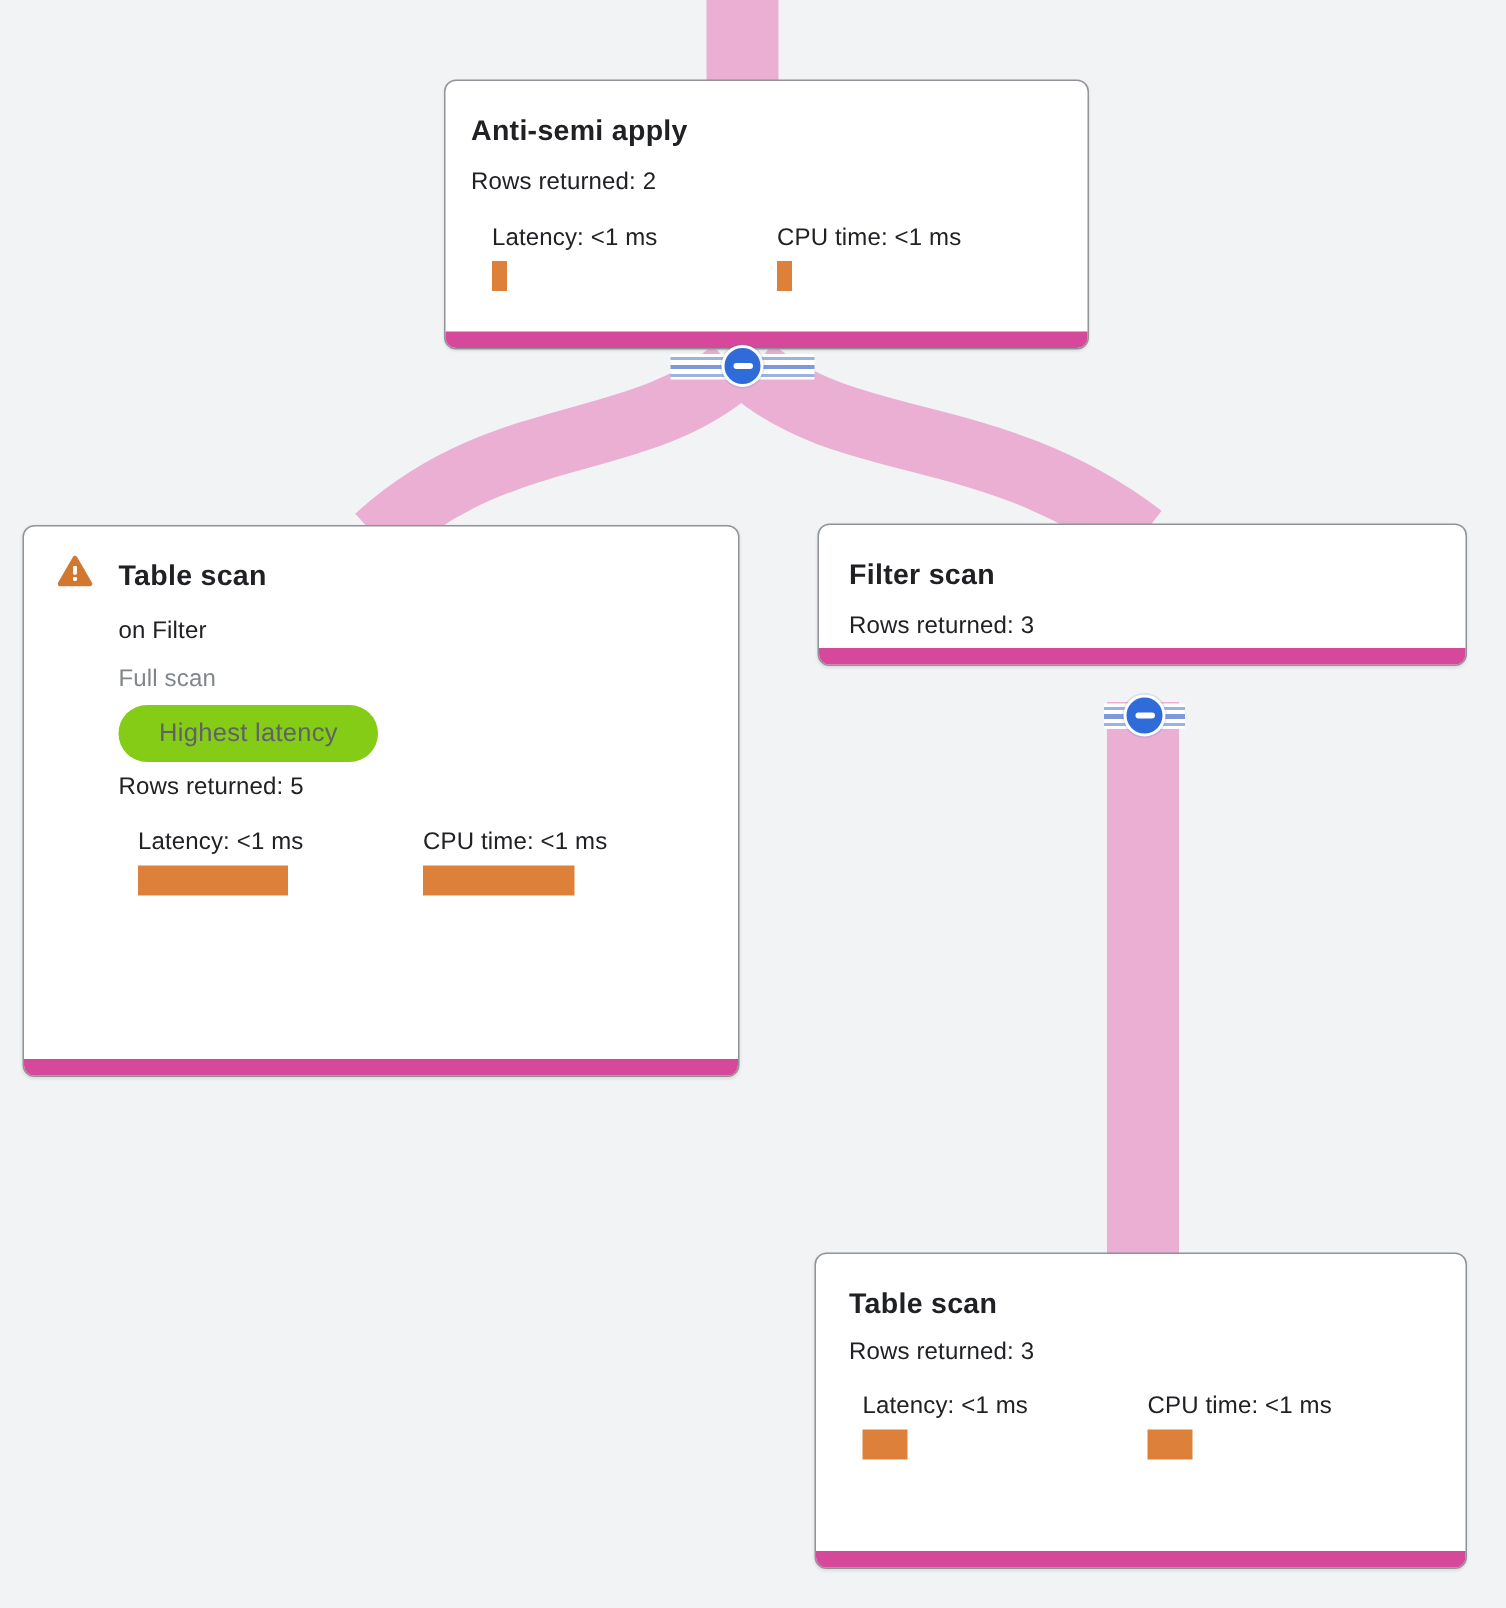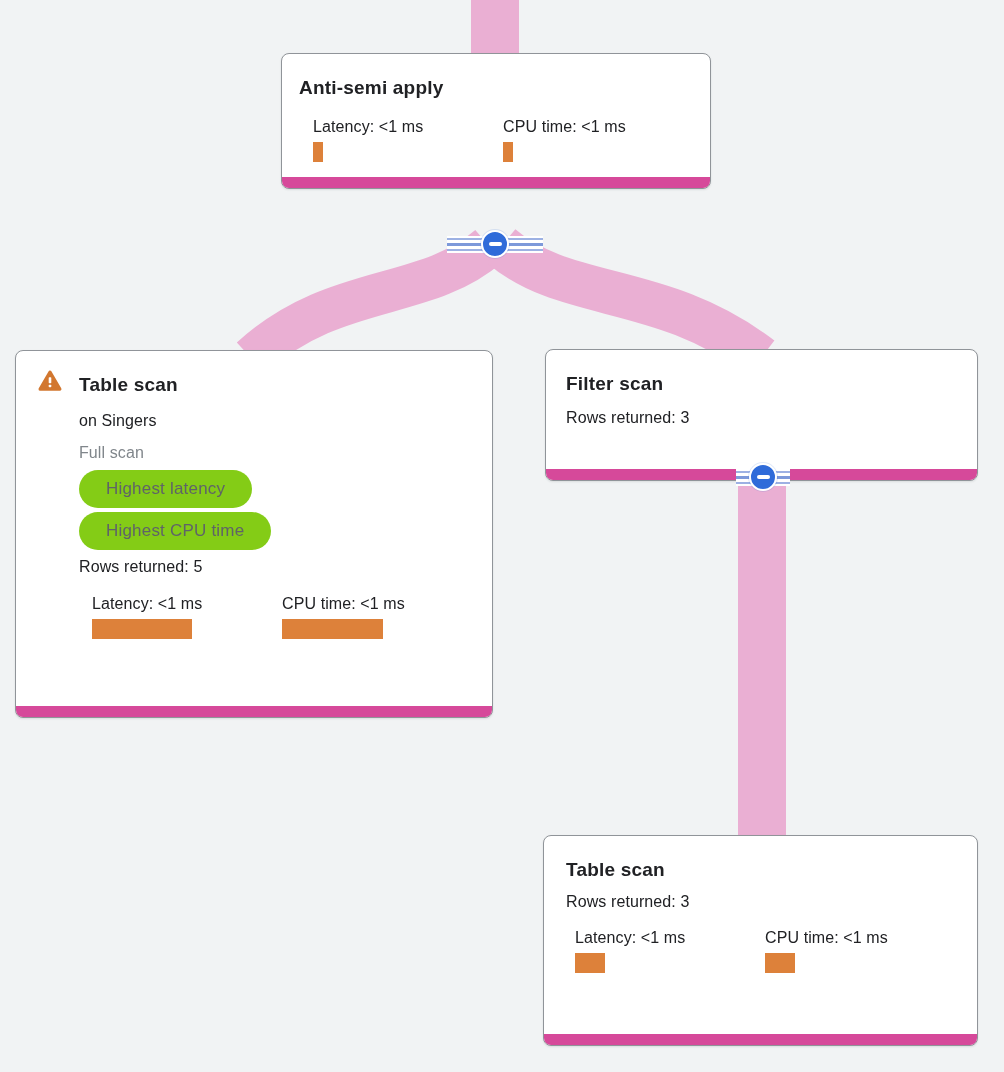--- a/index.html
+++ b/index.html
@@ -50,25 +50,25 @@
   .collapse-circle {
     position:absolute; width:28px; height:28px; border-radius:50%;
     box-sizing:border-box; background:#2f6bd9; border:2px solid #ffffff;
     display:flex; align-items:center; justify-content:center;
     box-shadow:0 0 0 1px rgba(47,107,217,.15);
     cursor:pointer;
   }
   .minus-glyph { width:13px; height:4px; border-radius:2px; background:#ffffff; }
 
   
-  #node-anti-semi { left:281px; top:53px; width:430px; height:136px; }
+  #node-anti-semi { left:296px; top:53px; width:430px; height:180px; }
   #node-anti-semi .card-content { padding:21px 17px; }
   #node-singers { left:15px; top:350px; width:478px; height:368px; }
   #node-singers .card-content { padding:21px 20px 0 63px; }
-  #node-filter { left:545px; top:349px; width:433px; height:132px; }
+  #node-filter { left:545px; top:349px; width:433px; height:95px; }
   #node-filter .card-content { padding:21px 20px; }
   #node-albums { left:543px; top:835px; width:435px; height:211px; }
   #node-albums .card-content { padding:21px 22px; }
 
   #collapse-1 .collapse-wings { left:447px; top:236px; width:96px; }
   #collapse-1 .collapse-circle { left:481px; top:230px; }
   #collapse-2 .collapse-wings { left:736px; top:469px; width:54px; }
   #collapse-2 .collapse-circle { left:749px; top:463px; }
 
   .mt10 { margin-top:10px; }
@@ -82,20 +82,21 @@
 <svg id="edges" width="1004" height="1072">
   <rect x="471" y="0" width="48" height="56" fill="#eaafd3"></rect>
   <path d="M 489 246 C 424 302, 334 282, 251 358" stroke="#eaafd3" stroke-width="42" fill="none"></path>
   <path d="M 501 246 C 566 302, 662 282, 761 358" stroke="#eaafd3" stroke-width="44" fill="none"></path>
   <rect x="738" y="468" width="48" height="368" fill="#eaafd3"></rect>
 </svg>
 
 <div class="card" id="node-anti-semi">
   <div class="card-content">
     <div class="card-title">Anti-semi apply</div>
+    <div class="body-text mt10">Rows returned: 2</div>
     <div class="metrics">
       <div class="metric">
         <div class="body-text">Latency: &lt;1 ms</div>
         <div class="metric-bar" style="width:10px;height:20px"></div>
       </div>
       <div class="metric">
         <div class="body-text">CPU time: &lt;1 ms</div>
         <div class="metric-bar" style="width:10px;height:20px"></div>
       </div>
     </div>
@@ -111,25 +112,24 @@
 </div>
 
 <div class="card" id="node-singers">
   <div class="card-content">
     <svg class="warning-icon" viewBox="0 0 24 24">
       <path d="M12 4 L21 19.5 H3 Z" fill="#d2772f" stroke="#d2772f" stroke-width="3.2" stroke-linejoin="round"></path>
       <rect x="10.8" y="8.6" width="2.4" height="5.4" rx="0.7" fill="#ffffff"></rect>
       <rect x="10.8" y="15.4" width="2.4" height="2.4" rx="0.7" fill="#ffffff"></rect>
     </svg>
     <div class="card-title">Table scan</div>
-    <div class="body-text mt12">on Singers</div>
+    <div class="body-text mt12">on Filter</div>
     <div class="body-text muted mt10">Full scan</div>
     <div class="badge-list">
       <div class="badge">Highest latency</div>
-      <div class="badge">Highest CPU time</div>
     </div>
     <div class="body-text mt6">Rows returned: 5</div>
     <div class="metrics">
       <div class="metric">
         <div class="body-text">Latency: &lt;1 ms</div>
         <div class="metric-bar" style="width:100px;height:20px"></div>
       </div>
       <div class="metric">
         <div class="body-text">CPU time: &lt;1 ms</div>
         <div class="metric-bar" style="width:101px;height:20px"></div>

